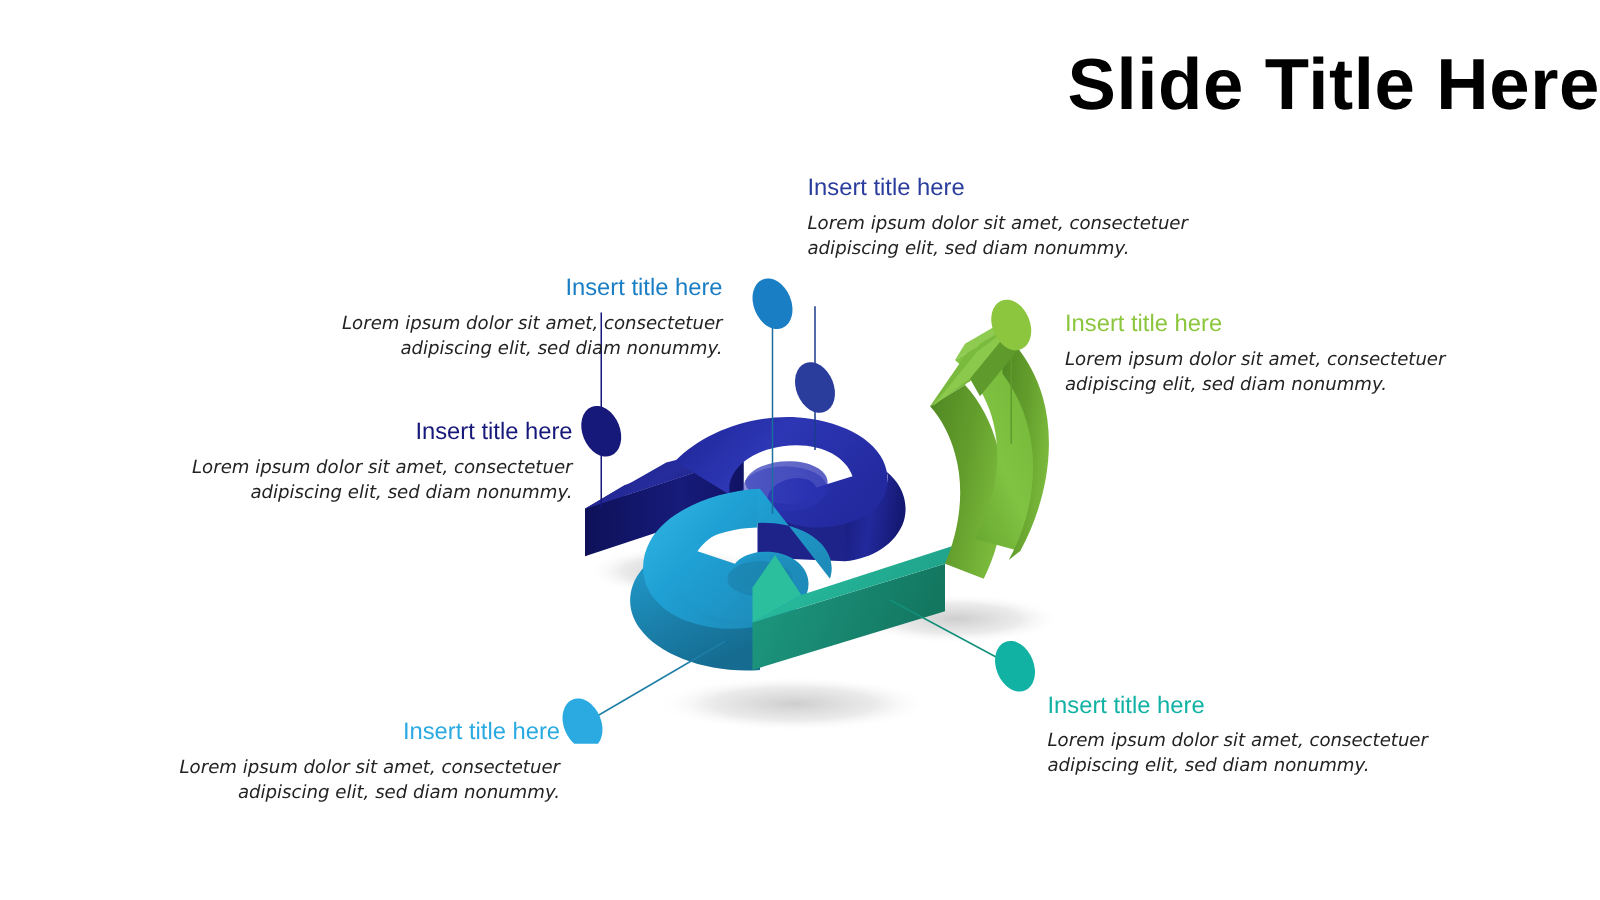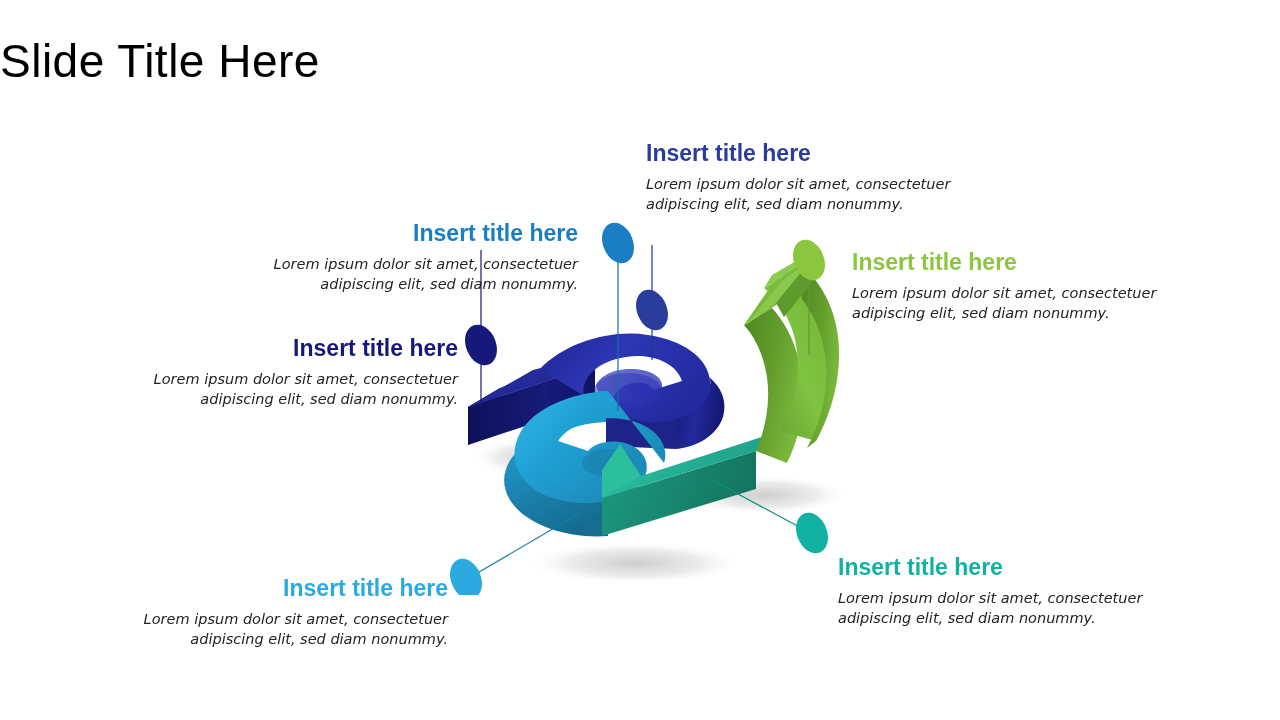--- a/index.html
+++ b/index.html
@@ -18,33 +18,33 @@
     position: absolute;
     inset: 0;
     width: 1280px;
     height: 720px;
   }
   .slide-title {
     position: absolute;
     left: 0;
     top: 36px;
     width: 1280px;
-    text-align: left;
-    font-size: 46px;
-    font-weight: normal;
+    text-align: right;
+    font-size: 58px;
+    font-weight: bold;
     color: #000000;
     letter-spacing: 0.5px;
     line-height: 1.1;
   }
   .callout {
     position: absolute;
   }
   .callout .c-title {
-    font-size: 23px;
-    font-weight: bold;
+    font-size: 19px;
+    font-weight: normal;
     line-height: 1.25;
     margin: 0 0 6px 0;
     white-space: nowrap;
   }
   .callout .c-body {
     font-size: 14.5px;
     color: #232323;
     line-height: 1.42;
     margin: 0;
     font-family: "DejaVu Sans", sans-serif;

